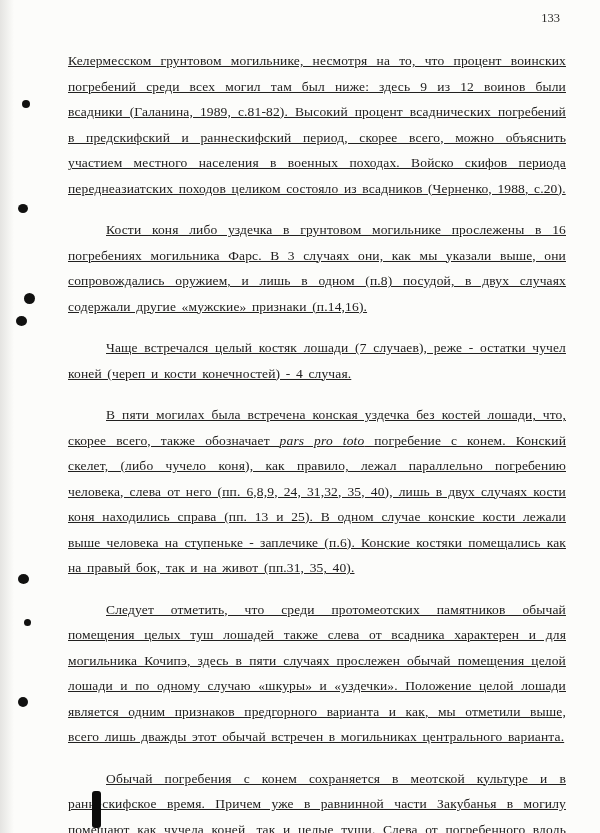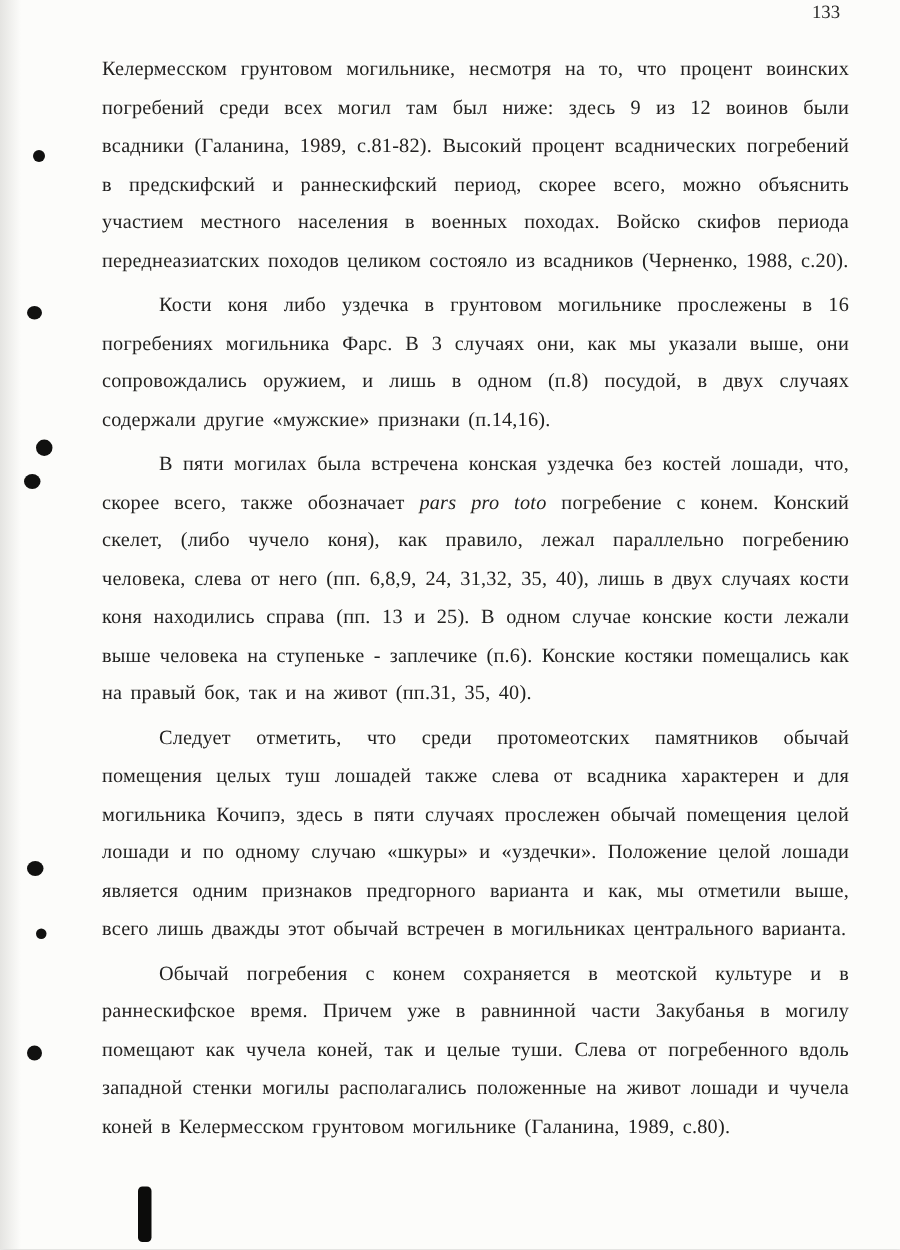--- a/index.html
+++ b/index.html
@@ -21,39 +21,40 @@
   
   .edge-shadow {
     position: absolute;
     left: 0; top: 0;
     width: 14px; height: 100%;
     background: linear-gradient(to right, rgba(120,118,112,0.18), rgba(120,118,112,0));
     pointer-events: none;
   }
   .page-number {
     position: absolute;
-    top: 1px;
+    top: 11px;
     right: 40px;
     font-size: 12.5px;
     color: #2b2a28;
     font-family: Liberation Serif, serif;
   }
   .text-block {
     position: absolute;
     left: 68px;
     top: 32px;
     width: 498px;
     font-size: 13.5px;
     line-height: 25.5px;
     text-align: justify;
     word-spacing: 2px;
     letter-spacing: 0.15px;
   }
   .text-block p {
-    margin: 1px 0 4px 0;
+    margin: 16px 0 4px 0;
+    text-decoration: underline;
   }
   .text-block p.indent {
     text-indent: 38px;
   }
   .italic { font-style: italic; }
   
   .spot {
     position: absolute;
     background: #111110;
     border-radius: 50%;
@@ -68,20 +69,21 @@
 <body>
 
 <div class="page">
   <div class="edge-shadow"></div>
 
   <div class="page-number">133</div>
 
   <div class="text-block">
       <p><span>Келермесском грунтовом могильнике, несмотря на то, что  процент воинских погребений среди всех могил там был ниже: здесь 9 из 12 воинов были всадники (Галанина, 1989, с.81-82).  Высокий процент всаднических погребений в предскифский и раннескифский период, скорее всего, можно объяснить участием местного населения в военных походах. Войско скифов периода переднеазиатских походов целиком состояло из всадников (Черненко, 1988, с.20).</span></p>
       <p class="indent"><span>Кости коня либо уздечка в грунтовом  могильнике  прослежены в 16 погребениях могильника Фарс. В 3 случаях они, как мы указали выше, они сопровождались оружием, и лишь в одном (п.8) посудой, в двух случаях содержали другие «мужские» признаки (п.14,16).</span></p>
+      <p class="indent"><span>Чаще встречался целый костяк  лошади (7 случаев), реже - остатки чучел коней (череп и кости конечностей) - 4 случая.</span></p>
       <p class="indent"><span>В пяти могилах была встречена конская  уздечка без костей лошади, что, скорее всего, также обозначает </span><span class="italic">pars pro toto</span><span> погребение с конем. Конский скелет, (либо чучело коня), как правило, лежал параллельно погребению человека, слева от него (пп. 6,8,9, 24, 31,32, 35, 40), лишь в двух случаях кости коня находились справа (пп. 13 и 25). В одном случае конские кости  лежали выше человека на ступеньке - заплечике (п.6). Конские костяки помещались как на правый бок, так и на живот (пп.31, 35, 40).</span></p>
       <p class="indent"><span>Следует отметить, что среди протомеотских памятников  обычай помещения целых туш лошадей также слева от всадника характерен и для  могильника Кочипэ, здесь в пяти случаях прослежен обычай помещения целой лошади и по одному случаю «шкуры» и «уздечки». Положение целой лошади является одним признаков предгорного варианта и как, мы отметили выше, всего лишь дважды этот  обычай встречен в  могильниках центрального варианта.</span></p>
       <p class="indent"><span>Обычай погребения с конем  сохраняется в меотской  культуре и в раннескифское время. Причем уже в равнинной части Закубанья  в могилу помещают как чучела коней, так и целые туши. Слева от погребенного вдоль западной стенки могилы располагались положенные на живот лошади и чучела коней в Келермесском грунтовом могильнике (Галанина, 1989, с.80).</span></p>
     </div>
 
   <div class="spot" style="left:22px; top:100px; width:8px;  height:8px;"></div>
   <div class="spot" style="left:18px; top:204px; width:10px; height:9px;"></div>
   <div class="spot" style="left:24px; top:293px; width:11px; height:11px;"></div>
   <div class="spot" style="left:16px; top:316px; width:11px; height:10px;"></div>
   <div class="spot" style="left:18px; top:574px; width:11px; height:10px;"></div>

